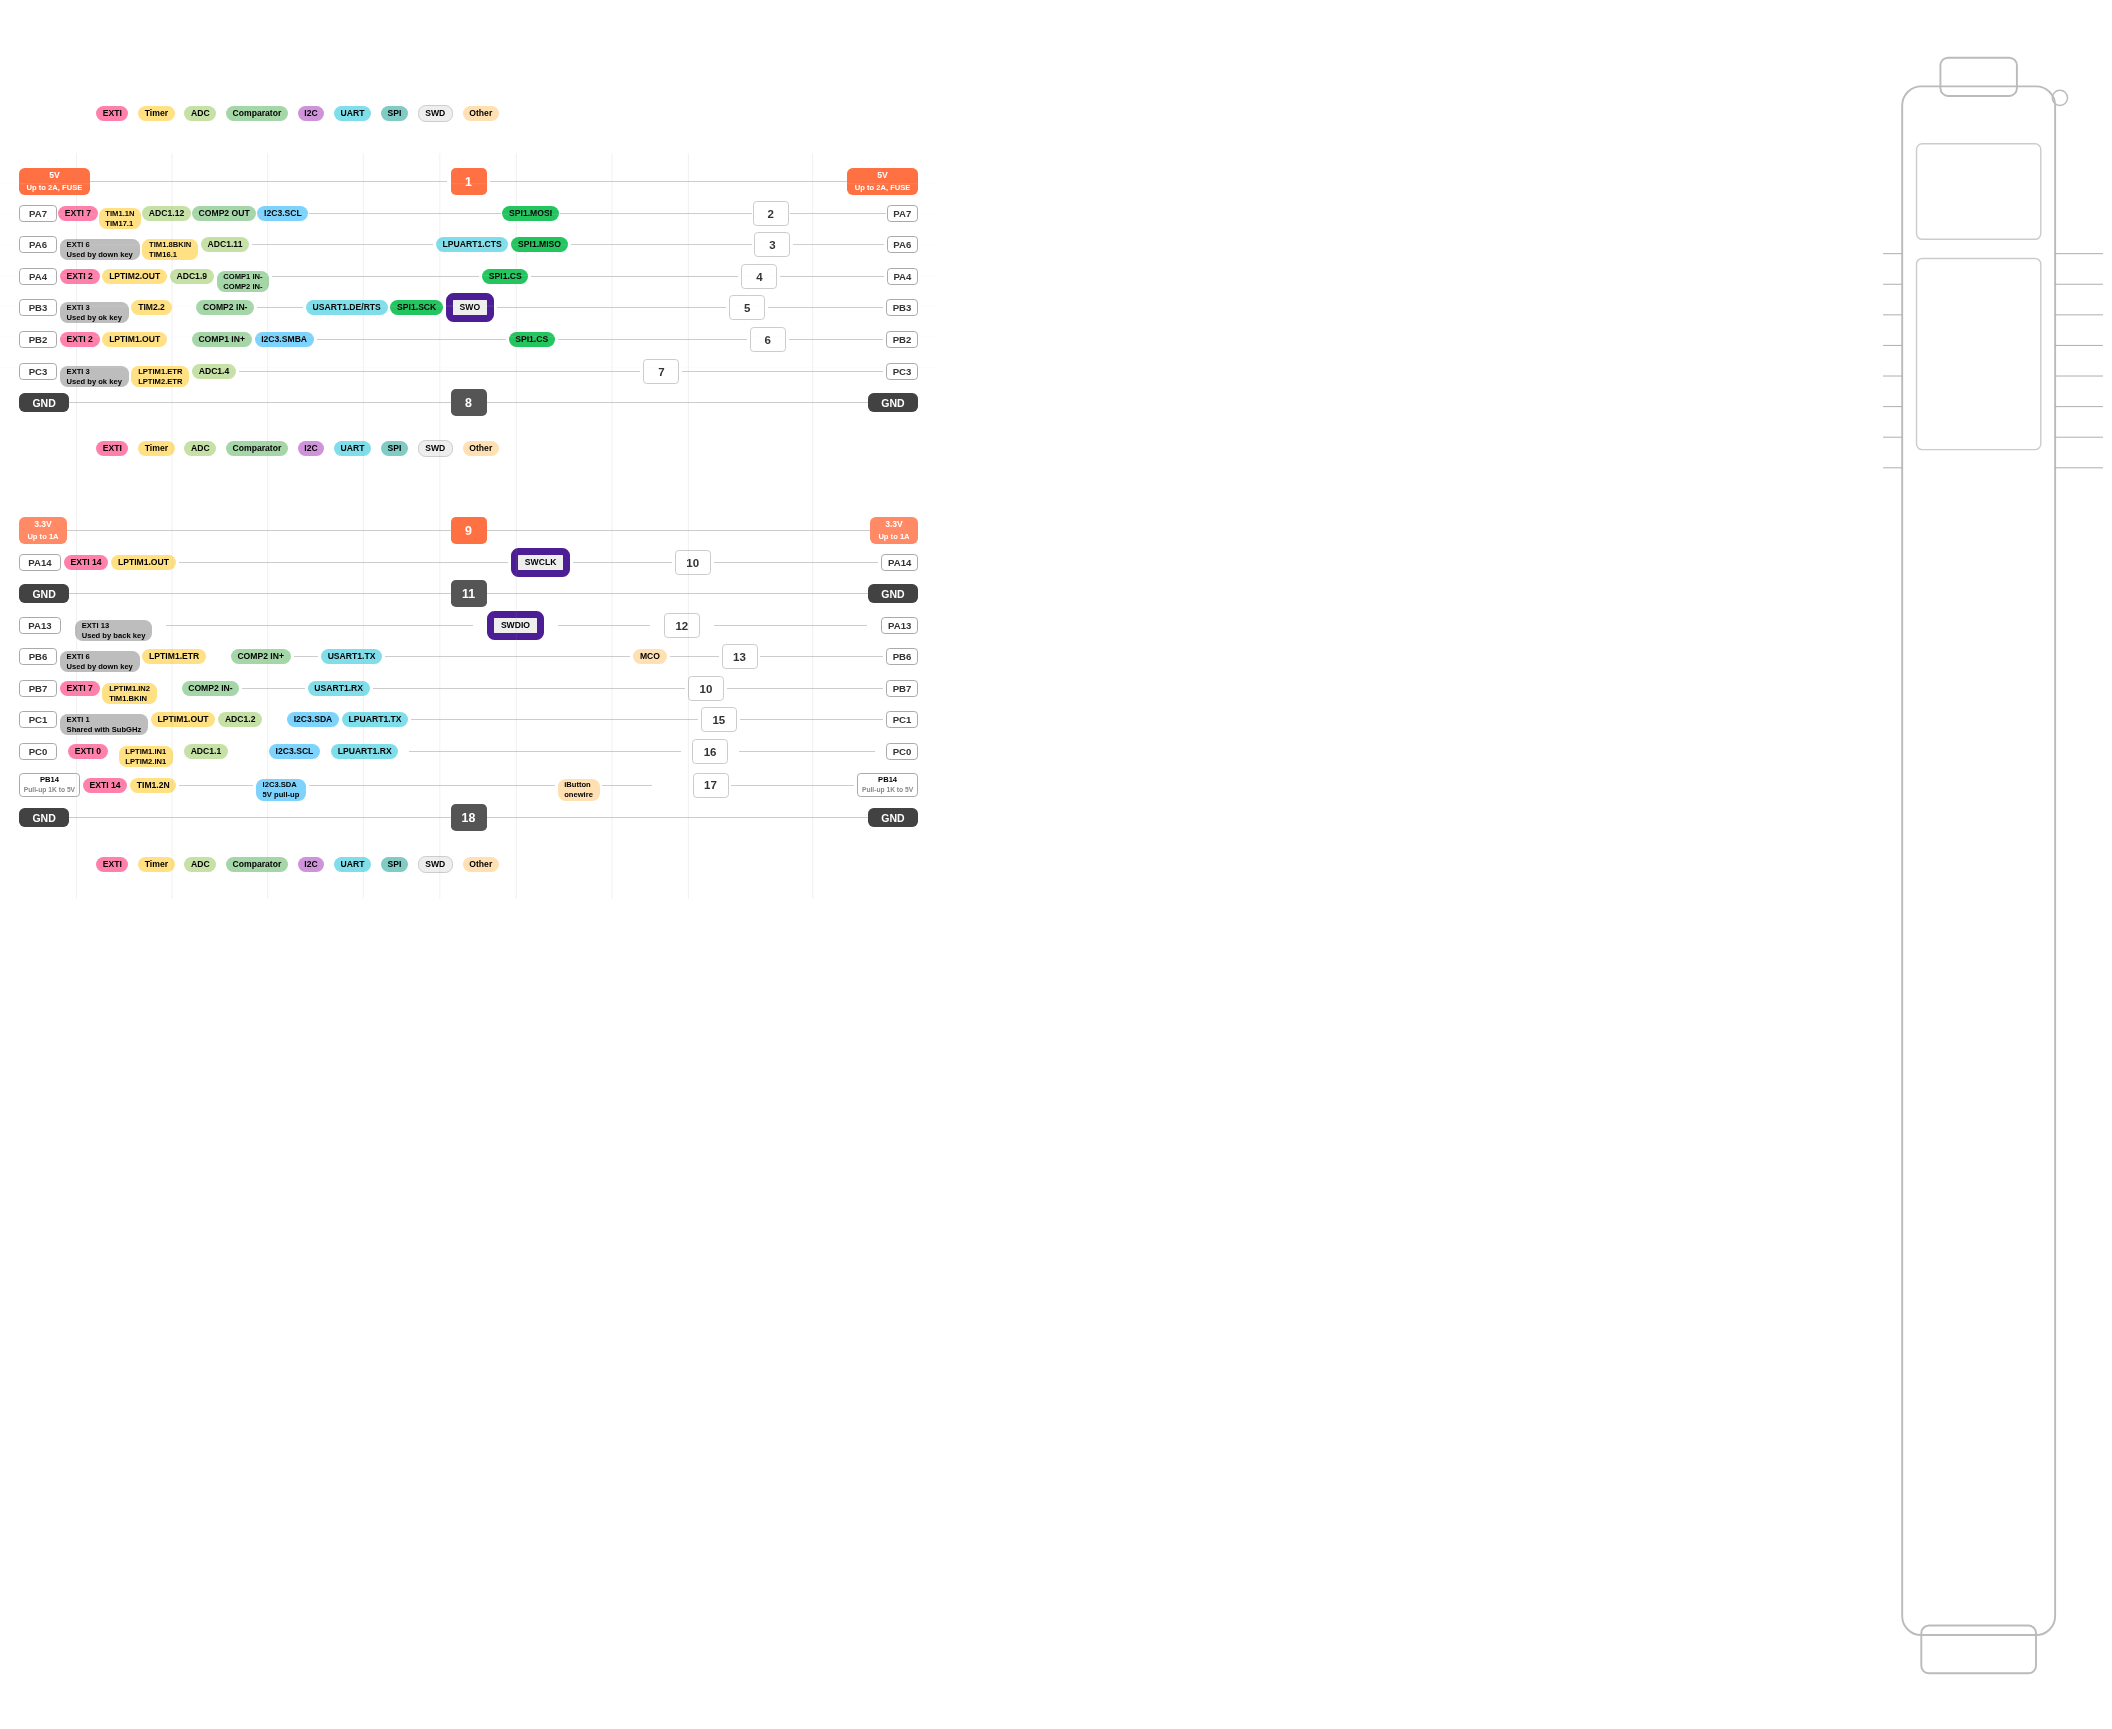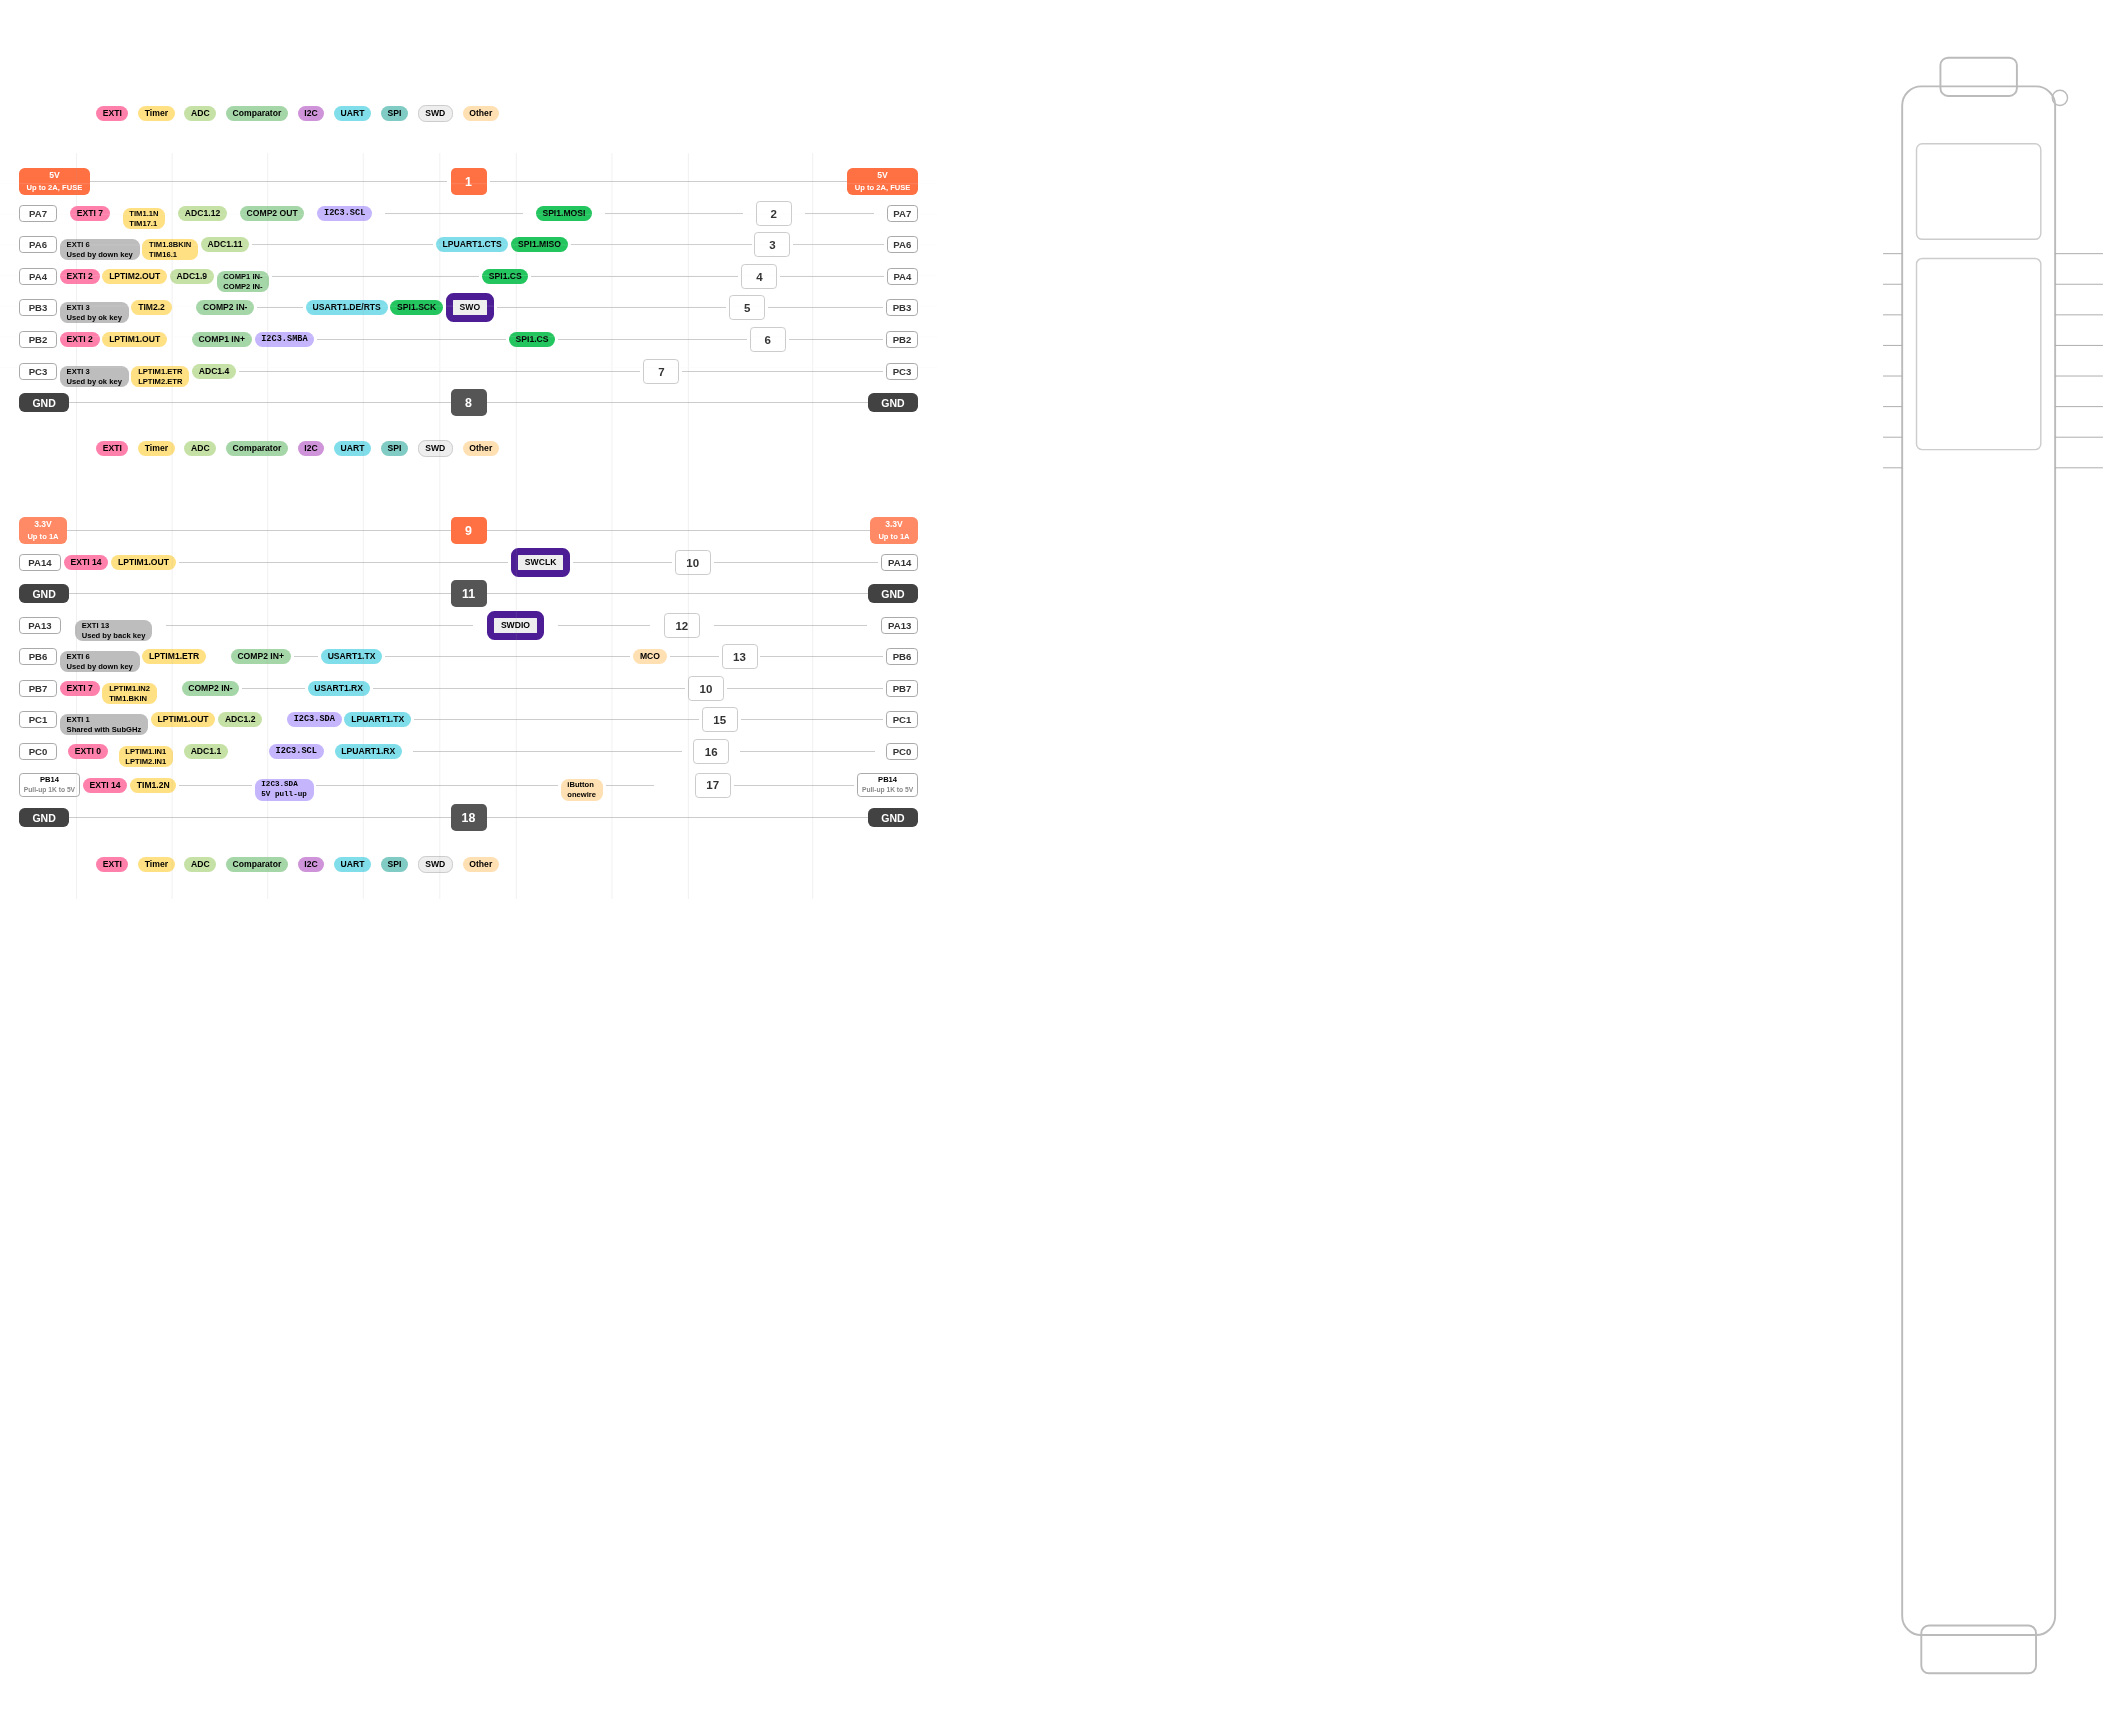--- a/index.html
+++ b/index.html
@@ -32,21 +32,21 @@
       font-weight: bold;
       color: #333;
       text-align: center;
       white-space: nowrap;
     }
 
     .func-exti { background: #ff80ab; }
     .func-timer { background: #ffe082; }
     .func-adc { background: #c5e1a5; }
     .func-comparator { background: #a5d6a7; }
-    .func-i2c { background: #c4b5fd; font-family: Liberation Mono, monospace; }
+    .func-i2c { background: #7dd3fc; }
     .func-uart { background: #80deea; }
     .func-spi { background: #22c55e; }
     .func-swd { background: #eeeeee; border: 7px solid #4c1d95; }
     .func-other { background: #ffe0b2; }
     .func-exti-gray { background: #bdbdbd; font-size: 7.6px; line-height: 1.2; }
 
     
     .page {
       width: 2113px;
       height: 1729px;
@@ -142,21 +142,21 @@
 
   <div style="position:absolute; left:19px; top:167px; display:flex; align-items:center; width:899px; height:29px;">
     <div style="background:#ff7043;color:white;border-radius:5.7px;padding:1.9px 7.6px;font-size:8.6px;font-weight:bold;line-height:1.3;text-align:center;min-width:48px;">5V<br><span style="font-size:7.6px;">Up to 2A, FUSE</span></div>
     <div style="flex:1;height:1px;background:#ccc;"></div>
 
     <div style="width:36px;height:27px;background:#ff7043;border-radius:4.8px;display:flex;align-items:center;justify-content:center;color:white;font-weight:bold;font-size:12.4px;margin:0 3.8px;">1</div>
     <div style="flex:1;height:1px;background:#ccc;"></div>
     <div style="background:#ff7043;color:white;border-radius:5.7px;padding:1.9px 7.6px;font-size:8.6px;font-weight:bold;line-height:1.3;text-align:center;min-width:48px;">5V<br><span style="font-size:7.6px;">Up to 2A, FUSE</span></div>
   </div>
 
-  <div style="position:absolute; left:19px; top:199px; display:flex; align-items:center; width:899px; height:29px; gap:13px;">
+  <div style="position:absolute; left:19px; top:199px; display:flex; align-items:center; width:899px; height:29px; gap:1px;">
     <div class="pin-label-box" style="min-width:38px;">PA7</div>
     <div class="badge func-exti">EXTI 7</div>
     <div class="badge-multi func-timer">TIM1.1N<br>TIM17.1</div>
     <div class="badge func-adc">ADC1.12</div>
     <div class="badge func-comparator">COMP2 OUT</div>
     <div class="badge func-i2c">I2C3.SCL</div>
     <div style="flex:1;height:1px;background:#ccc;"></div>
     <div class="badge func-spi">SPI1.MOSI</div>
     <div style="flex:1;height:1px;background:#ccc;"></div>
     <div style="width:36px;height:25px;border:1px solid #ccc;border-radius:3.8px;display:flex;align-items:center;justify-content:center;font-weight:bold;font-size:11.5px;color:#333;">2</div>

